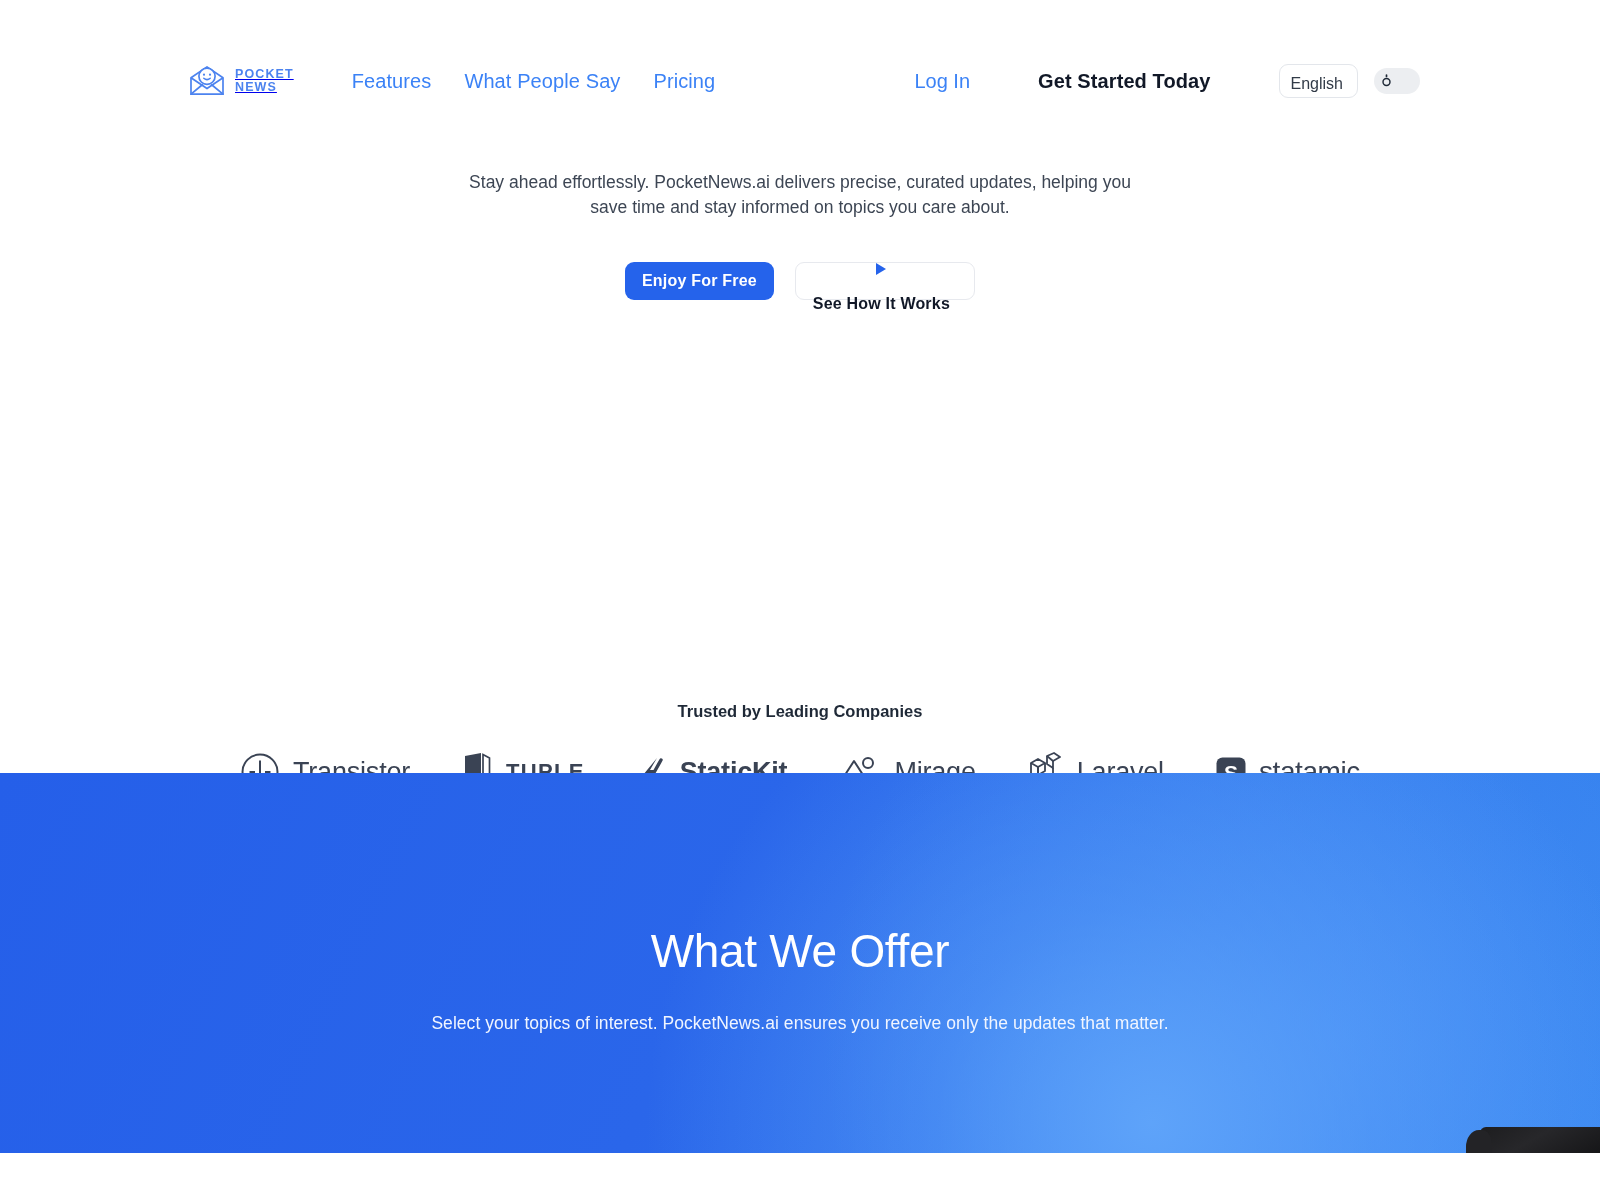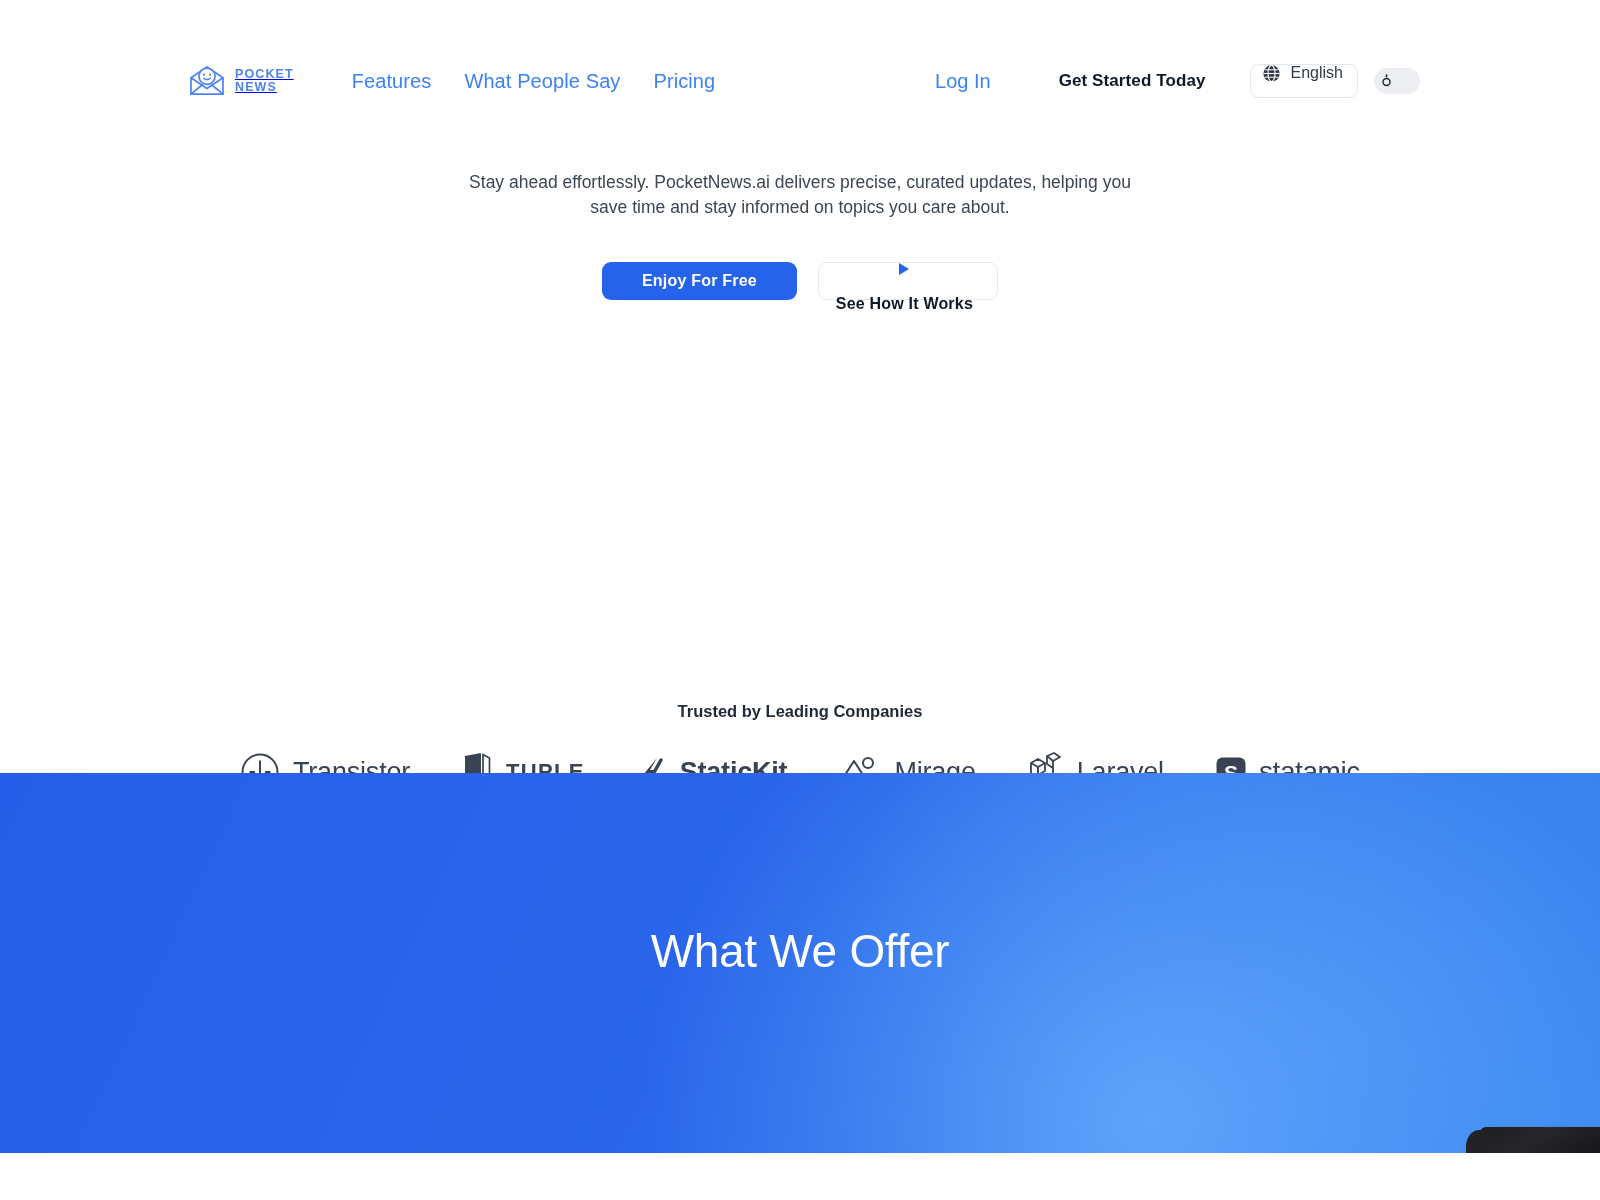--- a/index.html
+++ b/index.html
@@ -77,43 +77,44 @@
     margin-top: 22px;
   }
   .login-link {
     font-size: 20px;
     color: #3b82f6;
     text-decoration: none;
     margin-right: 68px;
     white-space: nowrap;
   }
   .get-started {
-    font-size: 17px;
+    font-size: 20px;
     font-weight: 700;
     color: #111827;
     background: none;
     border: none;
     cursor: pointer;
     letter-spacing: .1px;
     white-space: nowrap;
     font-family: inherit;
-    margin-right: 44px;
+    margin-right: 68px;
   }
 
   .lang-select {
     display: flex;
     align-items: center;
     gap: 10px;
     height: 34px;
     padding: 0 14px 16px 11px;
     border: 1px solid #e3e6eb;
     border-radius: 9px;
     background: #fff;
     cursor: pointer;
     margin-right: 16px;
+    flex-direction: column;
   }
   .lang-label { font-size: 16px; color: #323b48; white-space: nowrap; }
 
   .theme-toggle {
     width: 46px;
     height: 26px;
     border-radius: 13px;
     background: #eceef1;
     display: flex;
     align-items: center;
@@ -153,21 +154,21 @@
 
   .hero-actions {
     margin-top: 43px;
     display: flex;
     justify-content: center;
     align-items: center;
     gap: 21px;
   }
   .btn-primary {
     height: 38px;
-    padding: 0 40px;
+    padding: 0 17px;
     border: none;
     border-radius: 9px;
     background: #2563eb;
     color: #ffffff;
     font-size: 16px;
     font-weight: 700;
     letter-spacing: .2px;
     cursor: pointer;
     font-family: inherit;
     display: inline-flex;
@@ -419,16 +420,17 @@
         <rect x="0.5" y="0.5" width="29" height="29" rx="6" fill="#3a4354"></rect>
         <text x="15" y="22.5" text-anchor="middle" font-family="Liberation Sans, sans-serif" font-size="21" font-weight="700" fill="#ffffff">S</text>
       </svg>
       <span class="logo-text statamic">statamic</span>
     </div>
 
   </div>
 
   <section class="offer">
     <h2 class="offer-title">What We Offer</h2>
+    <p class="offer-sub">Select your topics of interest. PocketNews.ai ensures you receive only the updates that matter.</p>
     <div class="offer-preview"></div>
   </section>
 
 </div>
 
 </body></html>

